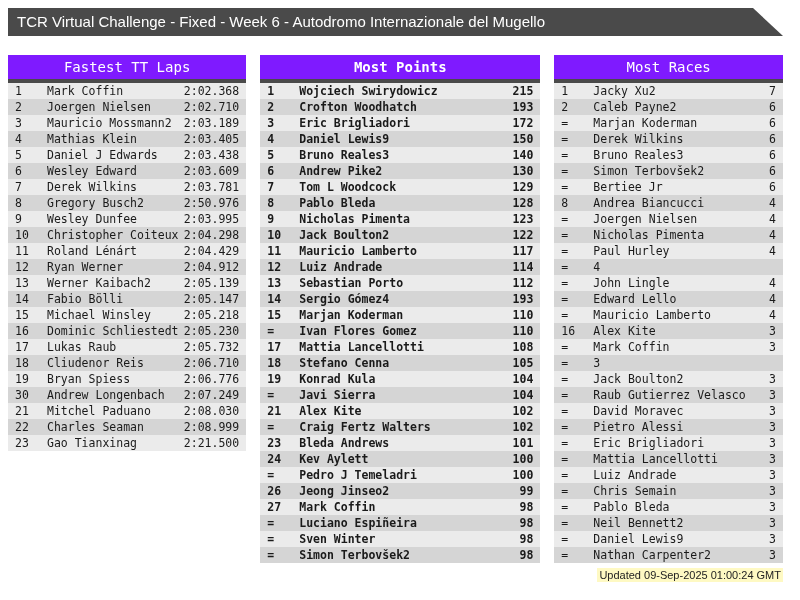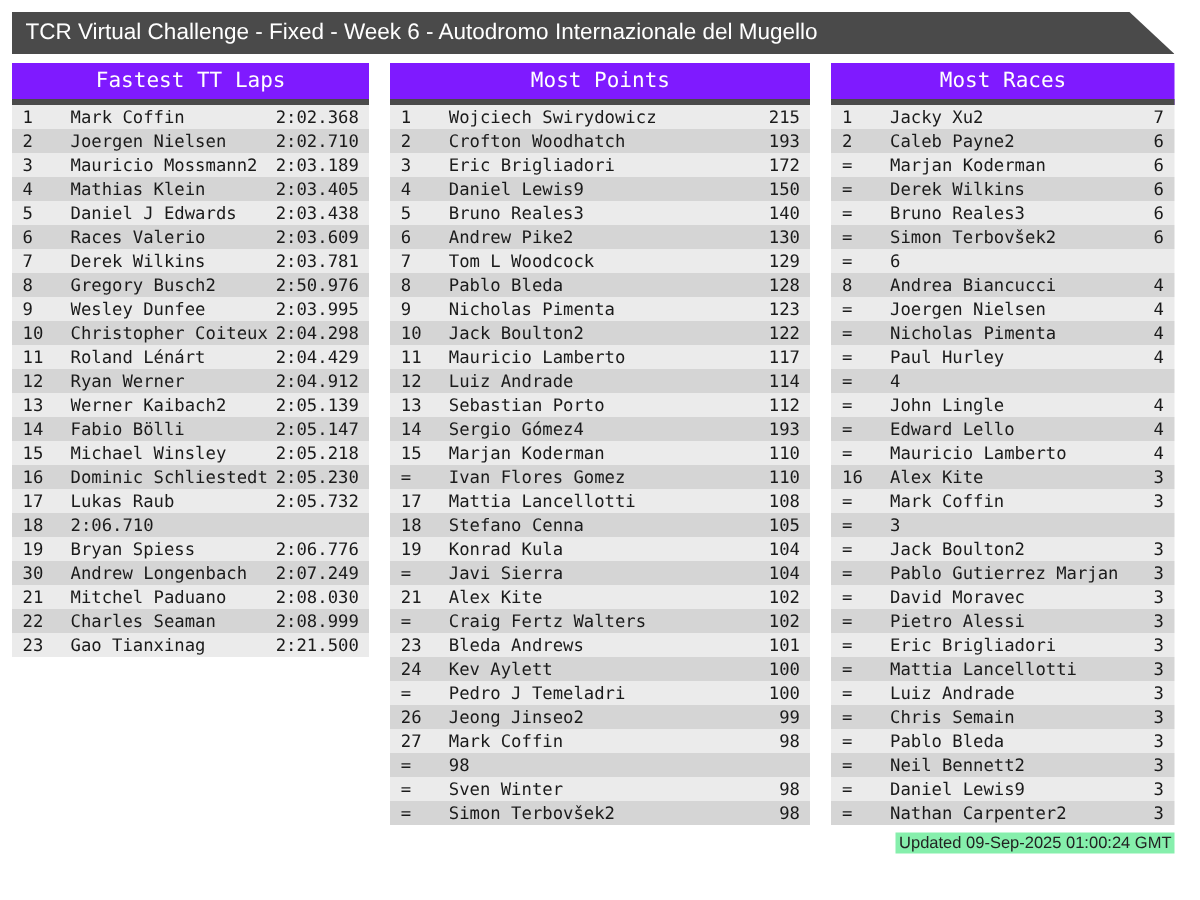--- a/index.html
+++ b/index.html
@@ -6,24 +6,24 @@
   body{width:800px;height:600px;overflow:hidden;font-family:"Liberation Sans",sans-serif;}
   .page{width:775px;margin-left:8px;padding-top:8px;}
 
   .title-bar{
     height:28px;background:#4a4a4a;color:#ffffff;
     font-family:"Liberation Sans",sans-serif;font-size:15px;line-height:28px;
     padding-left:9px;box-sizing:border-box;
     clip-path:polygon(0 0,calc(100% - 30px) 0,100% 100%,0 100%);
   }
 
-  .columns{display:flex;gap:14px;margin-top:6px;align-items:flex-start;}
+  .columns{display:flex;gap:14px;margin-top:19px;align-items:flex-start;}
   .table{box-sizing:border-box;}
   .table:nth-child(1){width:250px;}
-  .table:nth-child(2){width:294px;}
+  .table:nth-child(2){width:294px;font-weight:bold;}
   .table:nth-child(3){width:240px;}
 
   .table-header{
     height:24px;line-height:24px;text-align:center;
     background:#7f1aff;color:#ffffff;
     border-bottom:4px solid #4a4a4a;
     font-family:"DejaVu Sans Mono","Liberation Mono",monospace;
     font-size:14px;
   }
 
@@ -33,21 +33,21 @@
     font-size:11.5px;color:#1a1a1a;white-space:nowrap;overflow:hidden;
   }
   .row:nth-child(odd){background:#ebebeb;}
   .row:nth-child(even){background:#d5d5d5;}
   .cell-rank{width:32px;padding-left:7px;flex:none;}
   .cell-name{flex:1;overflow:hidden;}
   .cell-value{flex:none;text-align:right;padding-right:7px;}
 
   .footer{margin-top:2px;text-align:right;}
   .updated{
-    display:inline-block;background:#86efac;color:#222222;
+    display:inline-block;background:#fef9c3;color:#222222;
     font-size:11px;padding:1px 2px;
   }
 </style>
 </head>
 <body>
 
 <div class="page">
   <div class="title-bar">
     <span>TCR Virtual Challenge - Fixed - Week 6 - Autodromo Internazionale del Mugello</span>
   </div>
@@ -81,21 +81,21 @@
   </div>
 
   <div class="row">
     <span class="cell-rank">5</span>
     <span class="cell-name">Daniel J Edwards</span>
     <span class="cell-value">2:03.438</span>
   </div>
 
   <div class="row">
     <span class="cell-rank">6</span>
-    <span class="cell-name">Races Valerio</span>
+    <span class="cell-name">Wesley Edward</span>
     <span class="cell-value">2:03.609</span>
   </div>
 
   <div class="row">
     <span class="cell-rank">7</span>
     <span class="cell-name">Derek Wilkins</span>
     <span class="cell-value">2:03.781</span>
   </div>
 
   <div class="row">
@@ -153,20 +153,21 @@
   </div>
 
   <div class="row">
     <span class="cell-rank">17</span>
     <span class="cell-name">Lukas Raub</span>
     <span class="cell-value">2:05.732</span>
   </div>
 
   <div class="row">
     <span class="cell-rank">18</span>
+    <span class="cell-name">Cliudenor Reis</span>
     <span class="cell-value">2:06.710</span>
   </div>
 
   <div class="row">
     <span class="cell-rank">19</span>
     <span class="cell-name">Bryan Spiess</span>
     <span class="cell-value">2:06.776</span>
   </div>
 
   <div class="row">
@@ -355,20 +356,21 @@
   </div>
 
   <div class="row">
     <span class="cell-rank">27</span>
     <span class="cell-name">Mark Coffin</span>
     <span class="cell-value">98</span>
   </div>
 
   <div class="row">
     <span class="cell-rank">=</span>
+    <span class="cell-name">Luciano Espiñeira</span>
     <span class="cell-value">98</span>
   </div>
 
   <div class="row">
     <span class="cell-rank">=</span>
     <span class="cell-name">Sven Winter</span>
     <span class="cell-value">98</span>
   </div>
 
   <div class="row">
@@ -413,20 +415,21 @@
   </div>
 
   <div class="row">
     <span class="cell-rank">=</span>
     <span class="cell-name">Simon Terbovšek2</span>
     <span class="cell-value">6</span>
   </div>
 
   <div class="row">
     <span class="cell-rank">=</span>
+    <span class="cell-name">Bertiee Jr</span>
     <span class="cell-value">6</span>
   </div>
 
   <div class="row">
     <span class="cell-rank">8</span>
     <span class="cell-name">Andrea Biancucci</span>
     <span class="cell-value">4</span>
   </div>
 
   <div class="row">
@@ -488,21 +491,21 @@
   </div>
 
   <div class="row">
     <span class="cell-rank">=</span>
     <span class="cell-name">Jack Boulton2</span>
     <span class="cell-value">3</span>
   </div>
 
   <div class="row">
     <span class="cell-rank">=</span>
-    <span class="cell-name">Pablo Gutierrez Marjan</span>
+    <span class="cell-name">Raub Gutierrez Velasco</span>
     <span class="cell-value">3</span>
   </div>
 
   <div class="row">
     <span class="cell-rank">=</span>
     <span class="cell-name">David Moravec</span>
     <span class="cell-value">3</span>
   </div>
 
   <div class="row">

